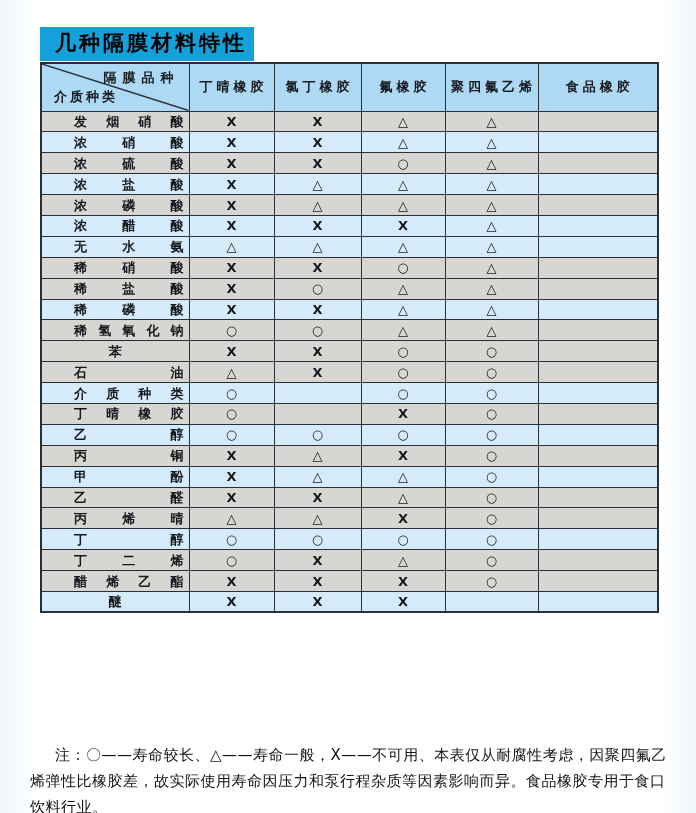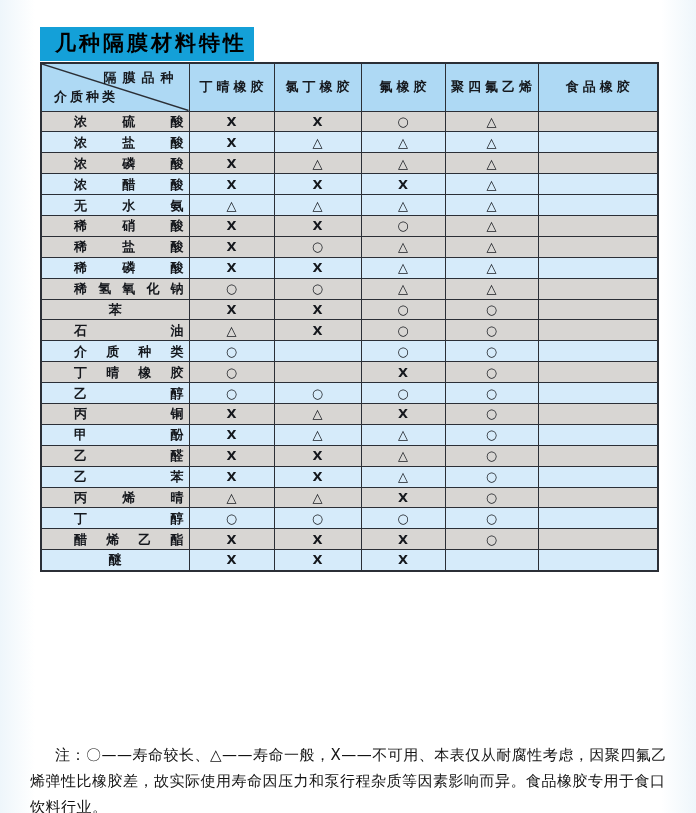--- a/index.html
+++ b/index.html
@@ -121,20 +121,40 @@
 
     <th>丁晴橡胶</th>
         <th>氯丁橡胶</th>
         <th>氟橡胶</th>
         <th>聚四氟乙烯</th>
         <th>食品橡胶</th>
       </tr>
   </thead>
   <tbody id="table-body">
 
+  <tr class="row-grey">
+        <td>
+          <span class="medium-label">发烟硝酸</span>
+        </td>
+        <td class="rating">X</td>
+        <td class="rating">X</td>
+        <td class="rating">△</td>
+        <td class="rating">△</td>
+        <td class="rating"></td>
+      </tr>
+      <tr class="row-blue">
+        <td>
+          <span class="medium-label">浓硝酸</span>
+        </td>
+        <td class="rating">X</td>
+        <td class="rating">X</td>
+        <td class="rating">△</td>
+        <td class="rating">△</td>
+        <td class="rating"></td>
+      </tr>
       <tr class="row-grey">
         <td>
           <span class="medium-label">浓硫酸</span>
         </td>
         <td class="rating">X</td>
         <td class="rating">X</td>
         <td class="rating">○</td>
         <td class="rating">△</td>
         <td class="rating"></td>
       </tr>
@@ -291,47 +311,47 @@
       <tr class="row-grey">
         <td>
           <span class="medium-label">乙醛</span>
         </td>
         <td class="rating">X</td>
         <td class="rating">X</td>
         <td class="rating">△</td>
         <td class="rating">○</td>
         <td class="rating"></td>
       </tr>
-      <tr class="row-blue">
-        <td>
-          <span class="medium-label">乙苯</span>
-        </td>
-        <td class="rating">X</td>
-        <td class="rating">X</td>
-        <td class="rating">△</td>
-        <td class="rating">○</td>
-        <td class="rating"></td>
-      </tr>
       <tr class="row-grey">
         <td>
           <span class="medium-label">丙烯晴</span>
         </td>
         <td class="rating">△</td>
         <td class="rating">△</td>
         <td class="rating">X</td>
         <td class="rating">○</td>
         <td class="rating"></td>
       </tr>
       <tr class="row-blue">
         <td>
           <span class="medium-label">丁醇</span>
         </td>
         <td class="rating">○</td>
         <td class="rating">○</td>
         <td class="rating">○</td>
+        <td class="rating">○</td>
+        <td class="rating"></td>
+      </tr>
+      <tr class="row-grey">
+        <td>
+          <span class="medium-label">丁二烯</span>
+        </td>
+        <td class="rating">○</td>
+        <td class="rating">X</td>
+        <td class="rating">△</td>
         <td class="rating">○</td>
         <td class="rating"></td>
       </tr>
       <tr class="row-grey">
         <td>
           <span class="medium-label">醋烯乙酯</span>
         </td>
         <td class="rating">X</td>
         <td class="rating">X</td>
         <td class="rating">X</td>

